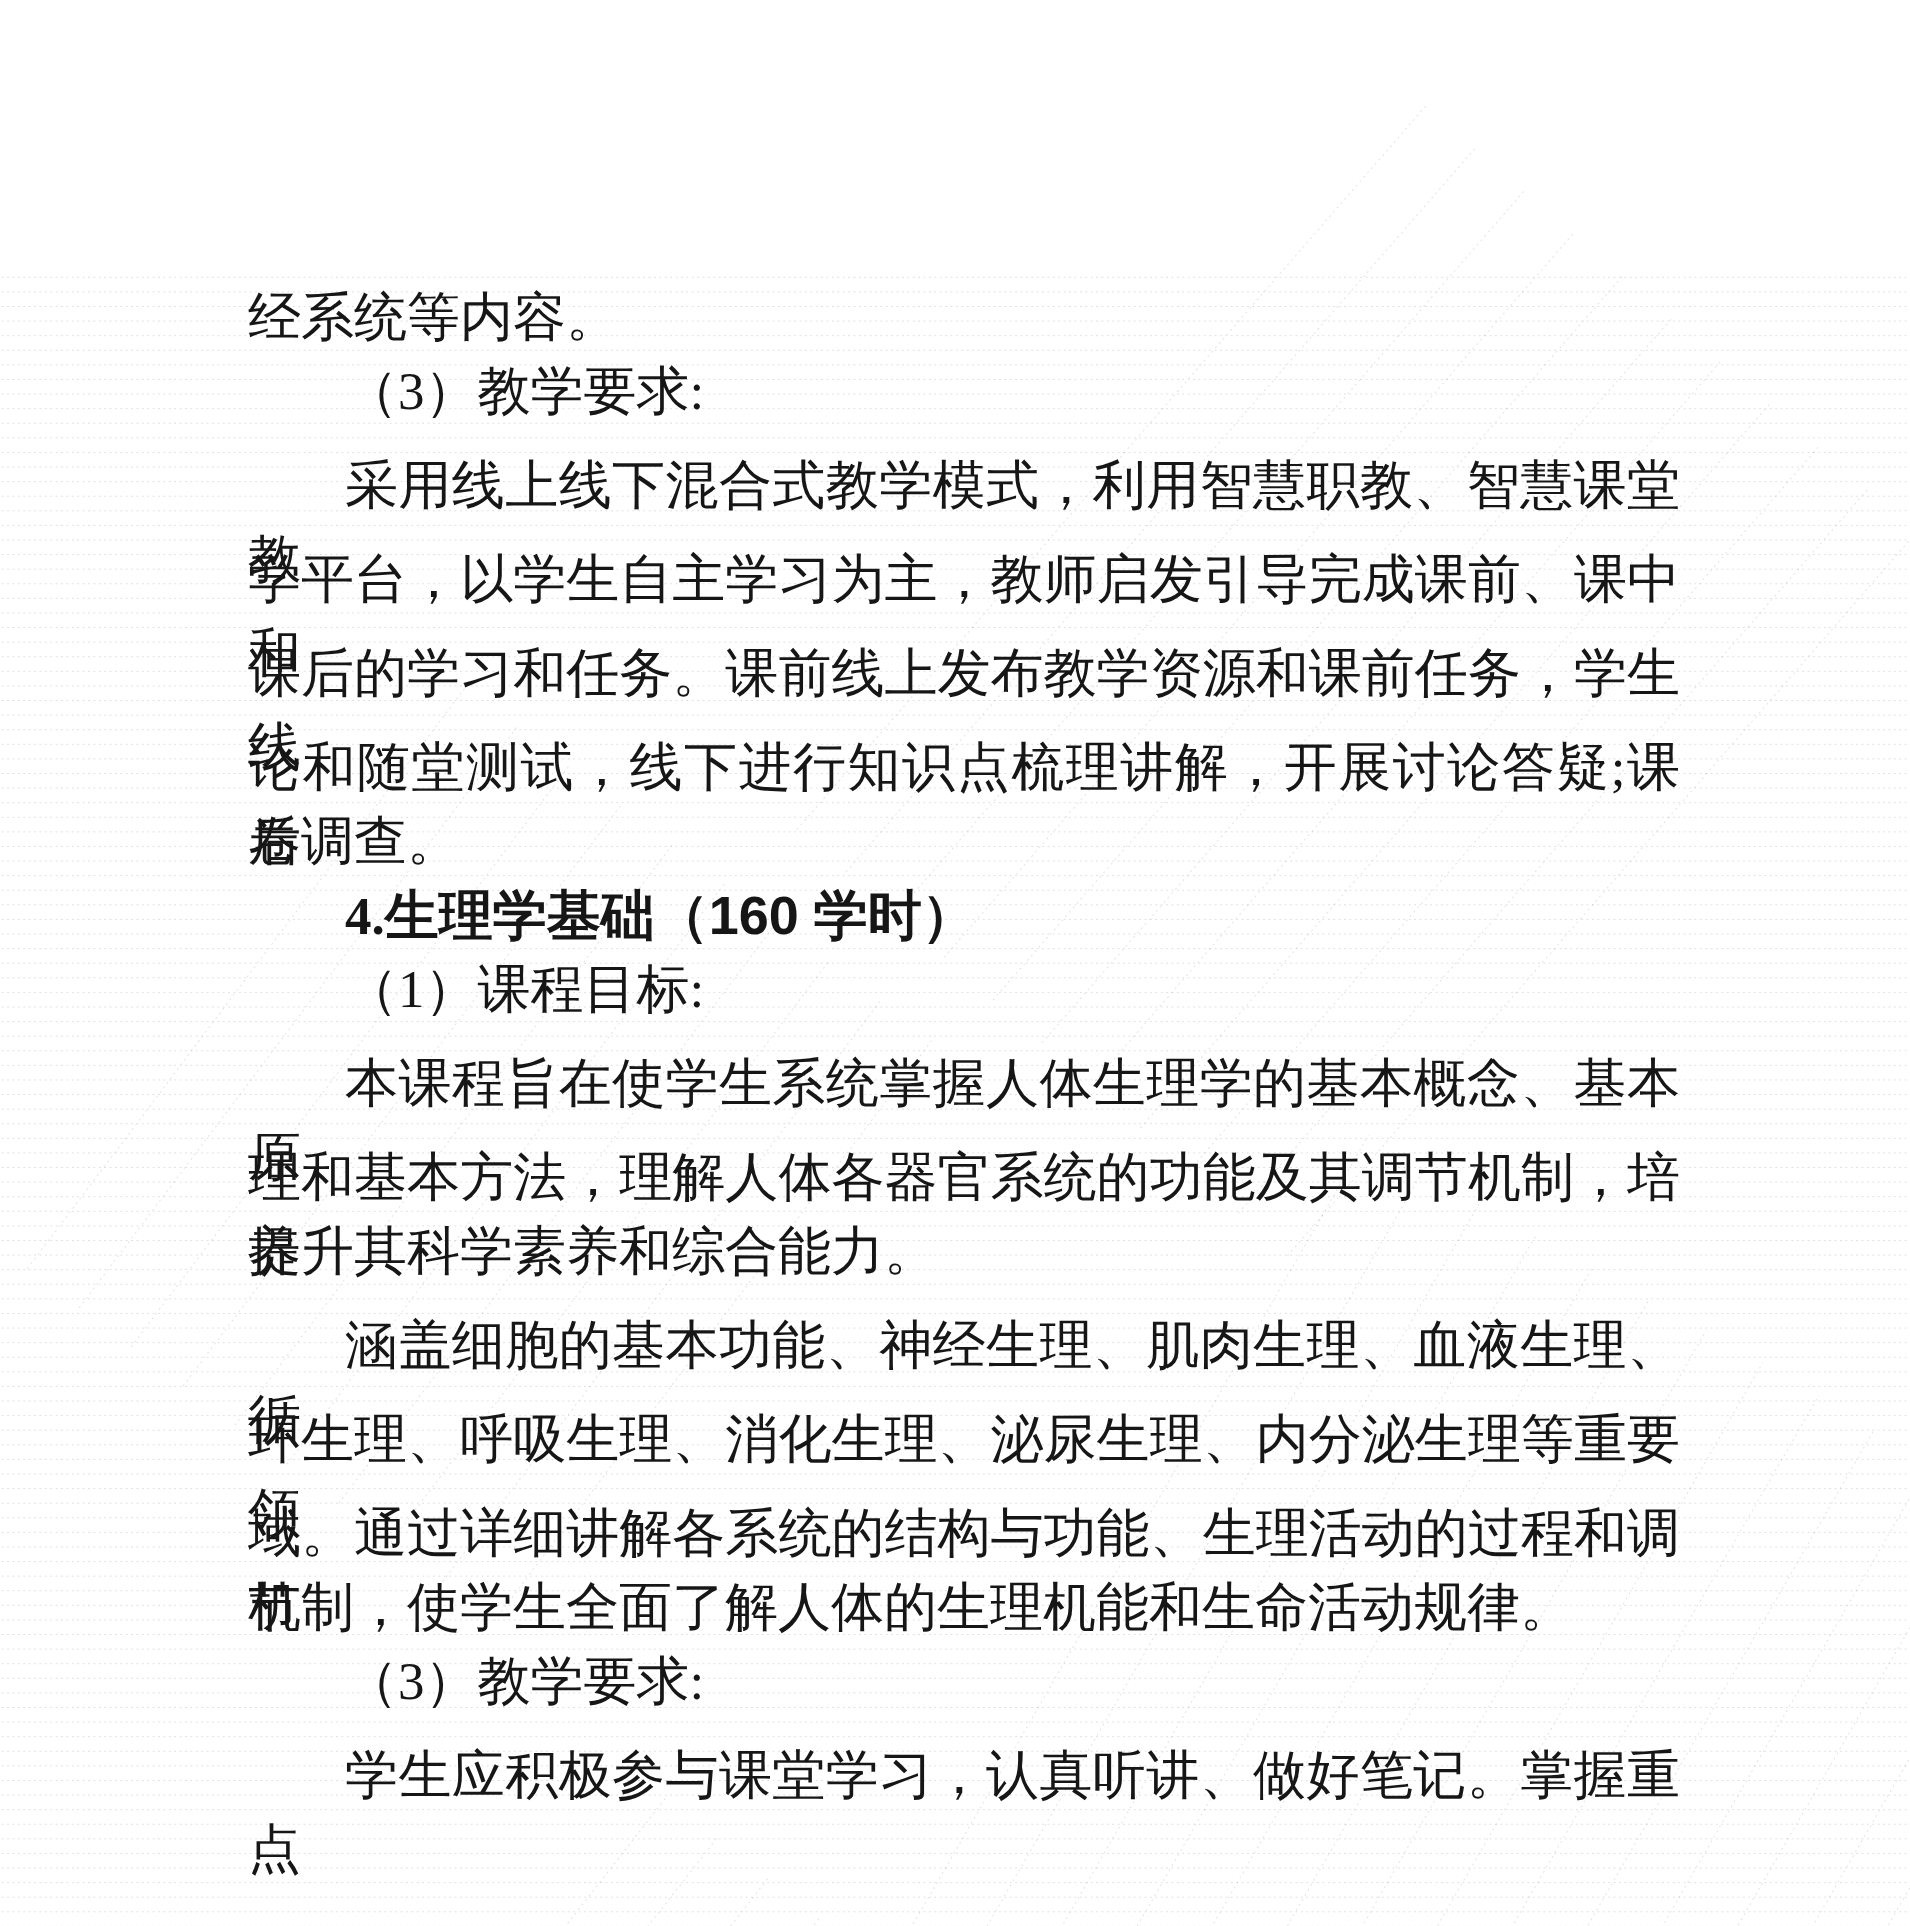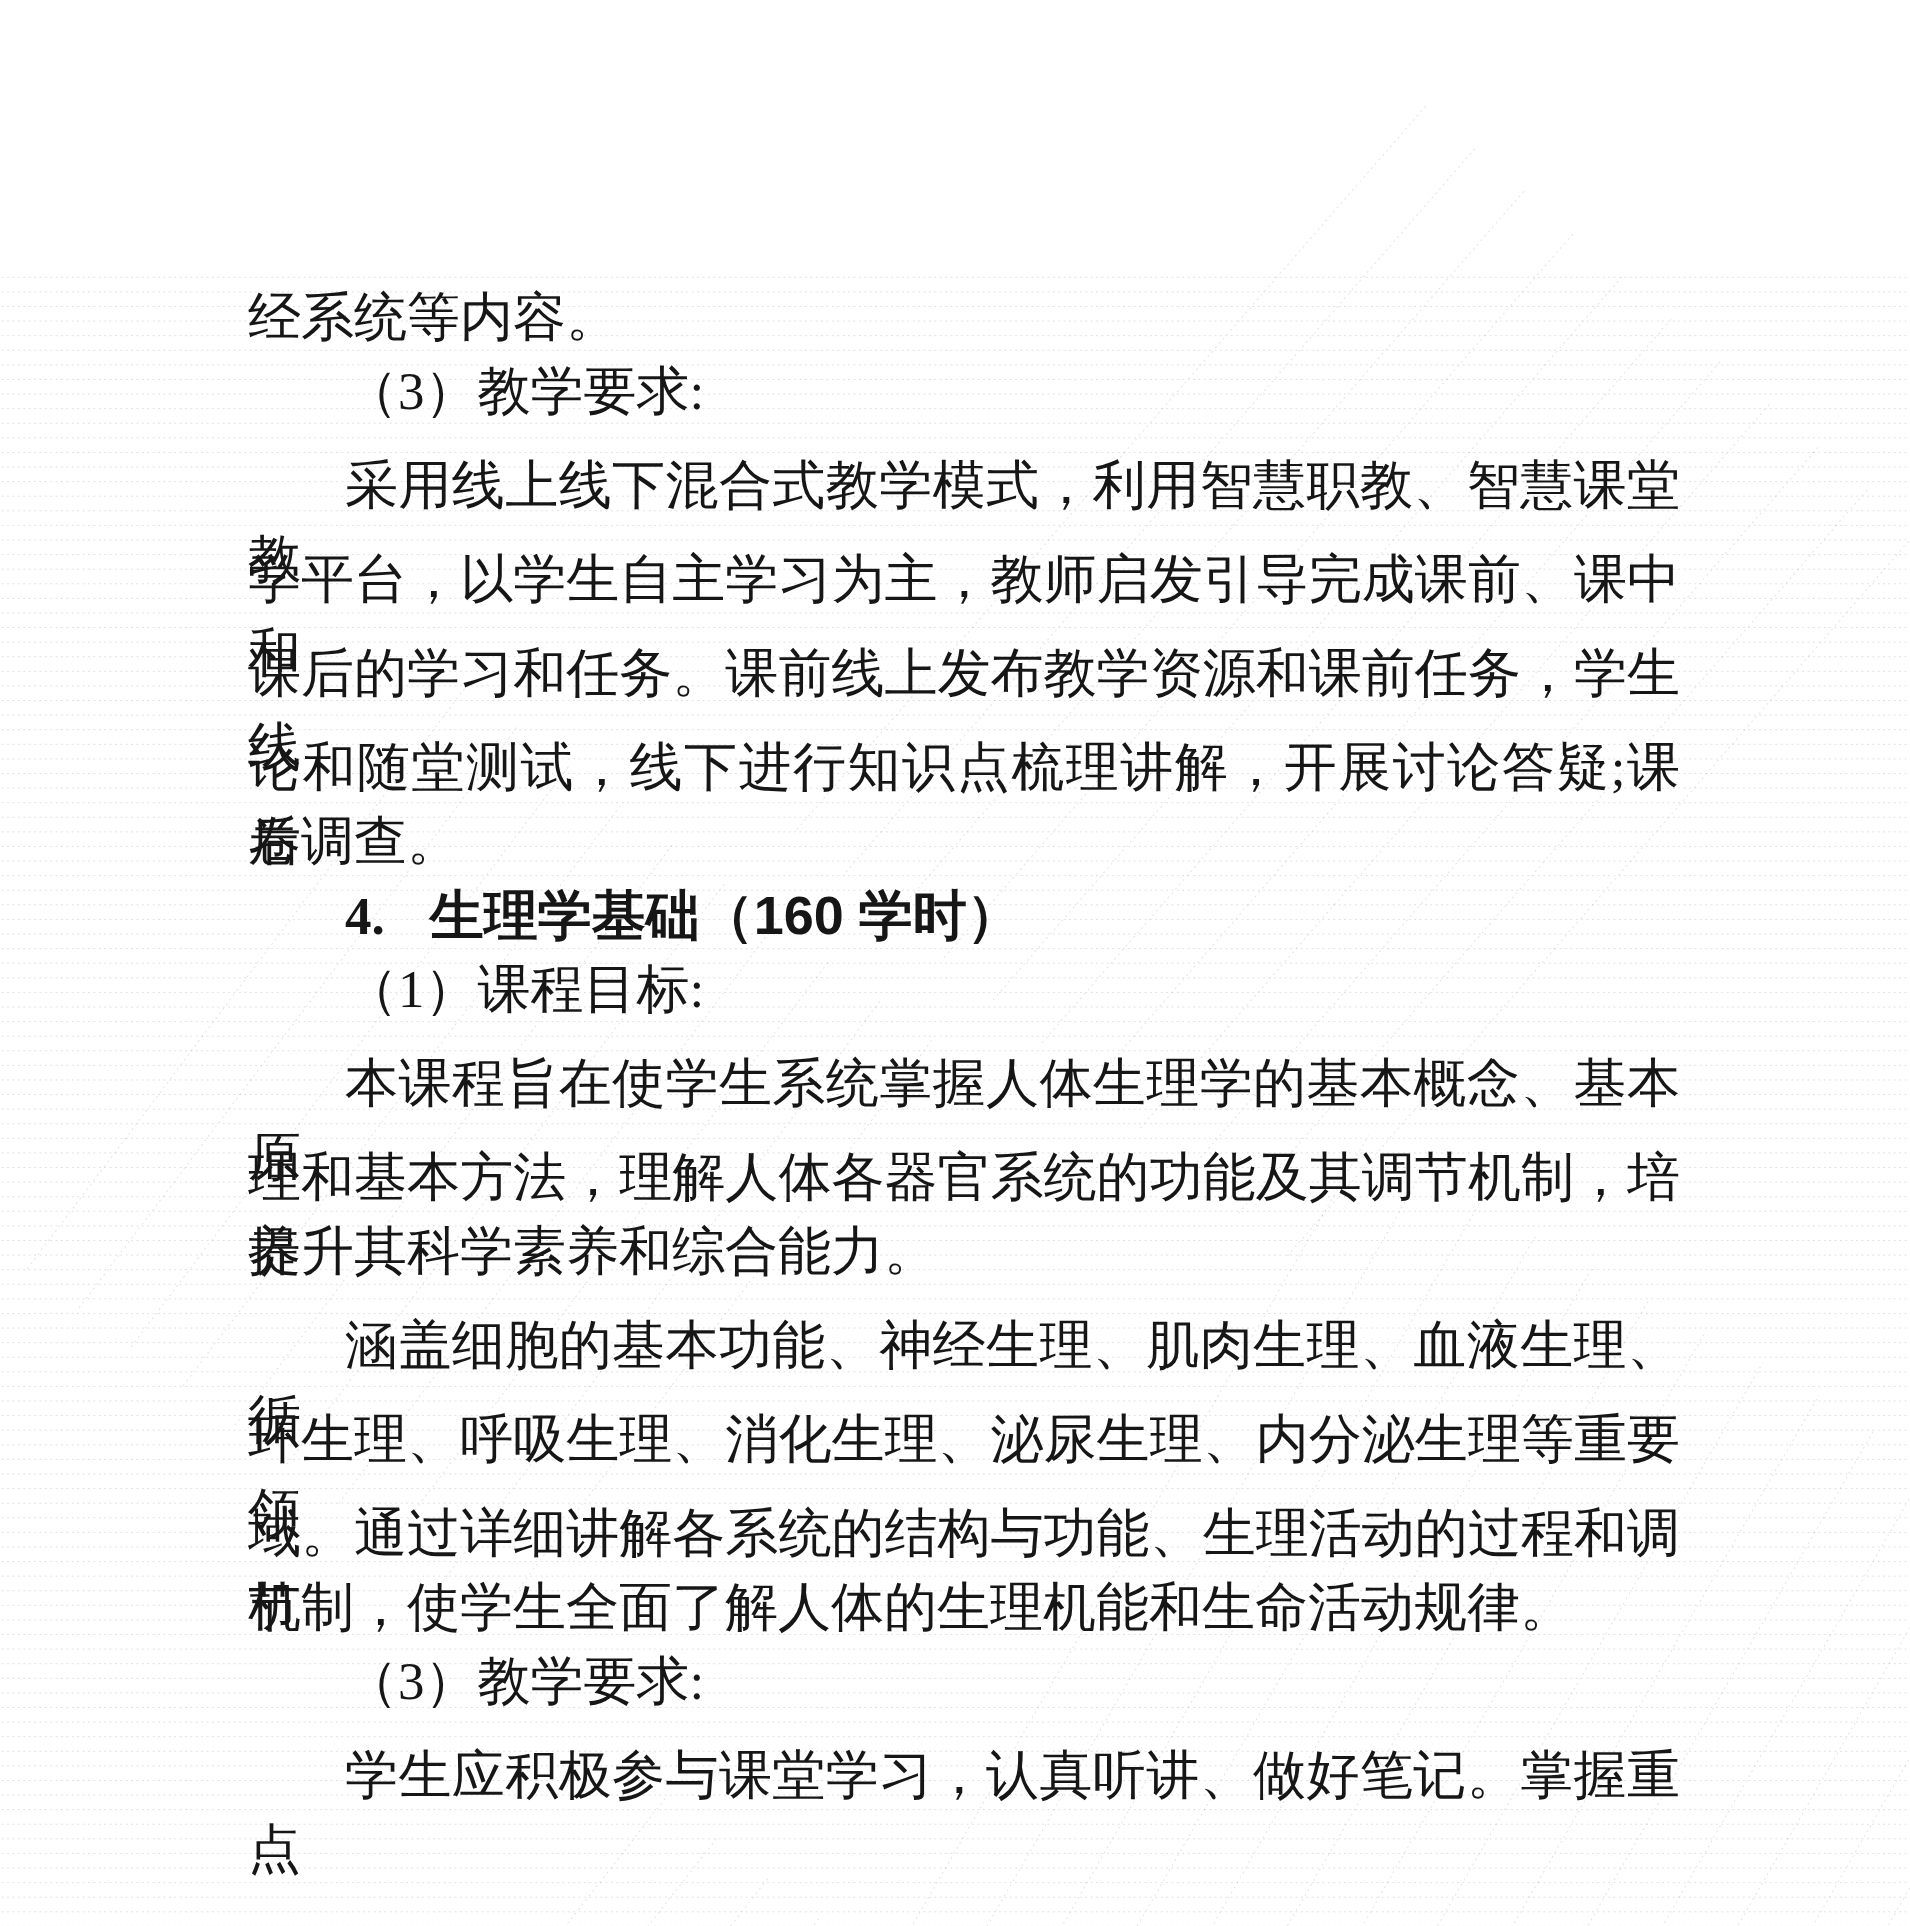--- a/index.html
+++ b/index.html
@@ -55,21 +55,20 @@
   }
   .indent { text-indent: 97px; }
   .heading { font-weight: 700; }
   .h-num {
     font-weight: 700;
     font-family: "Liberation Serif", "DejaVu Serif", serif;
   }
   .h-title {
     font-weight: 700;
     font-family: "Liberation Sans", "DejaVu Sans", sans-serif;
-    margin-left: 45px;
     font-size: 54px;
   }
 </style>
 </head>
 <body>
 
 <div class="page">
 
   <div class="wm-dots"></div>
   <div class="wm-diag wm-d1"></div>

